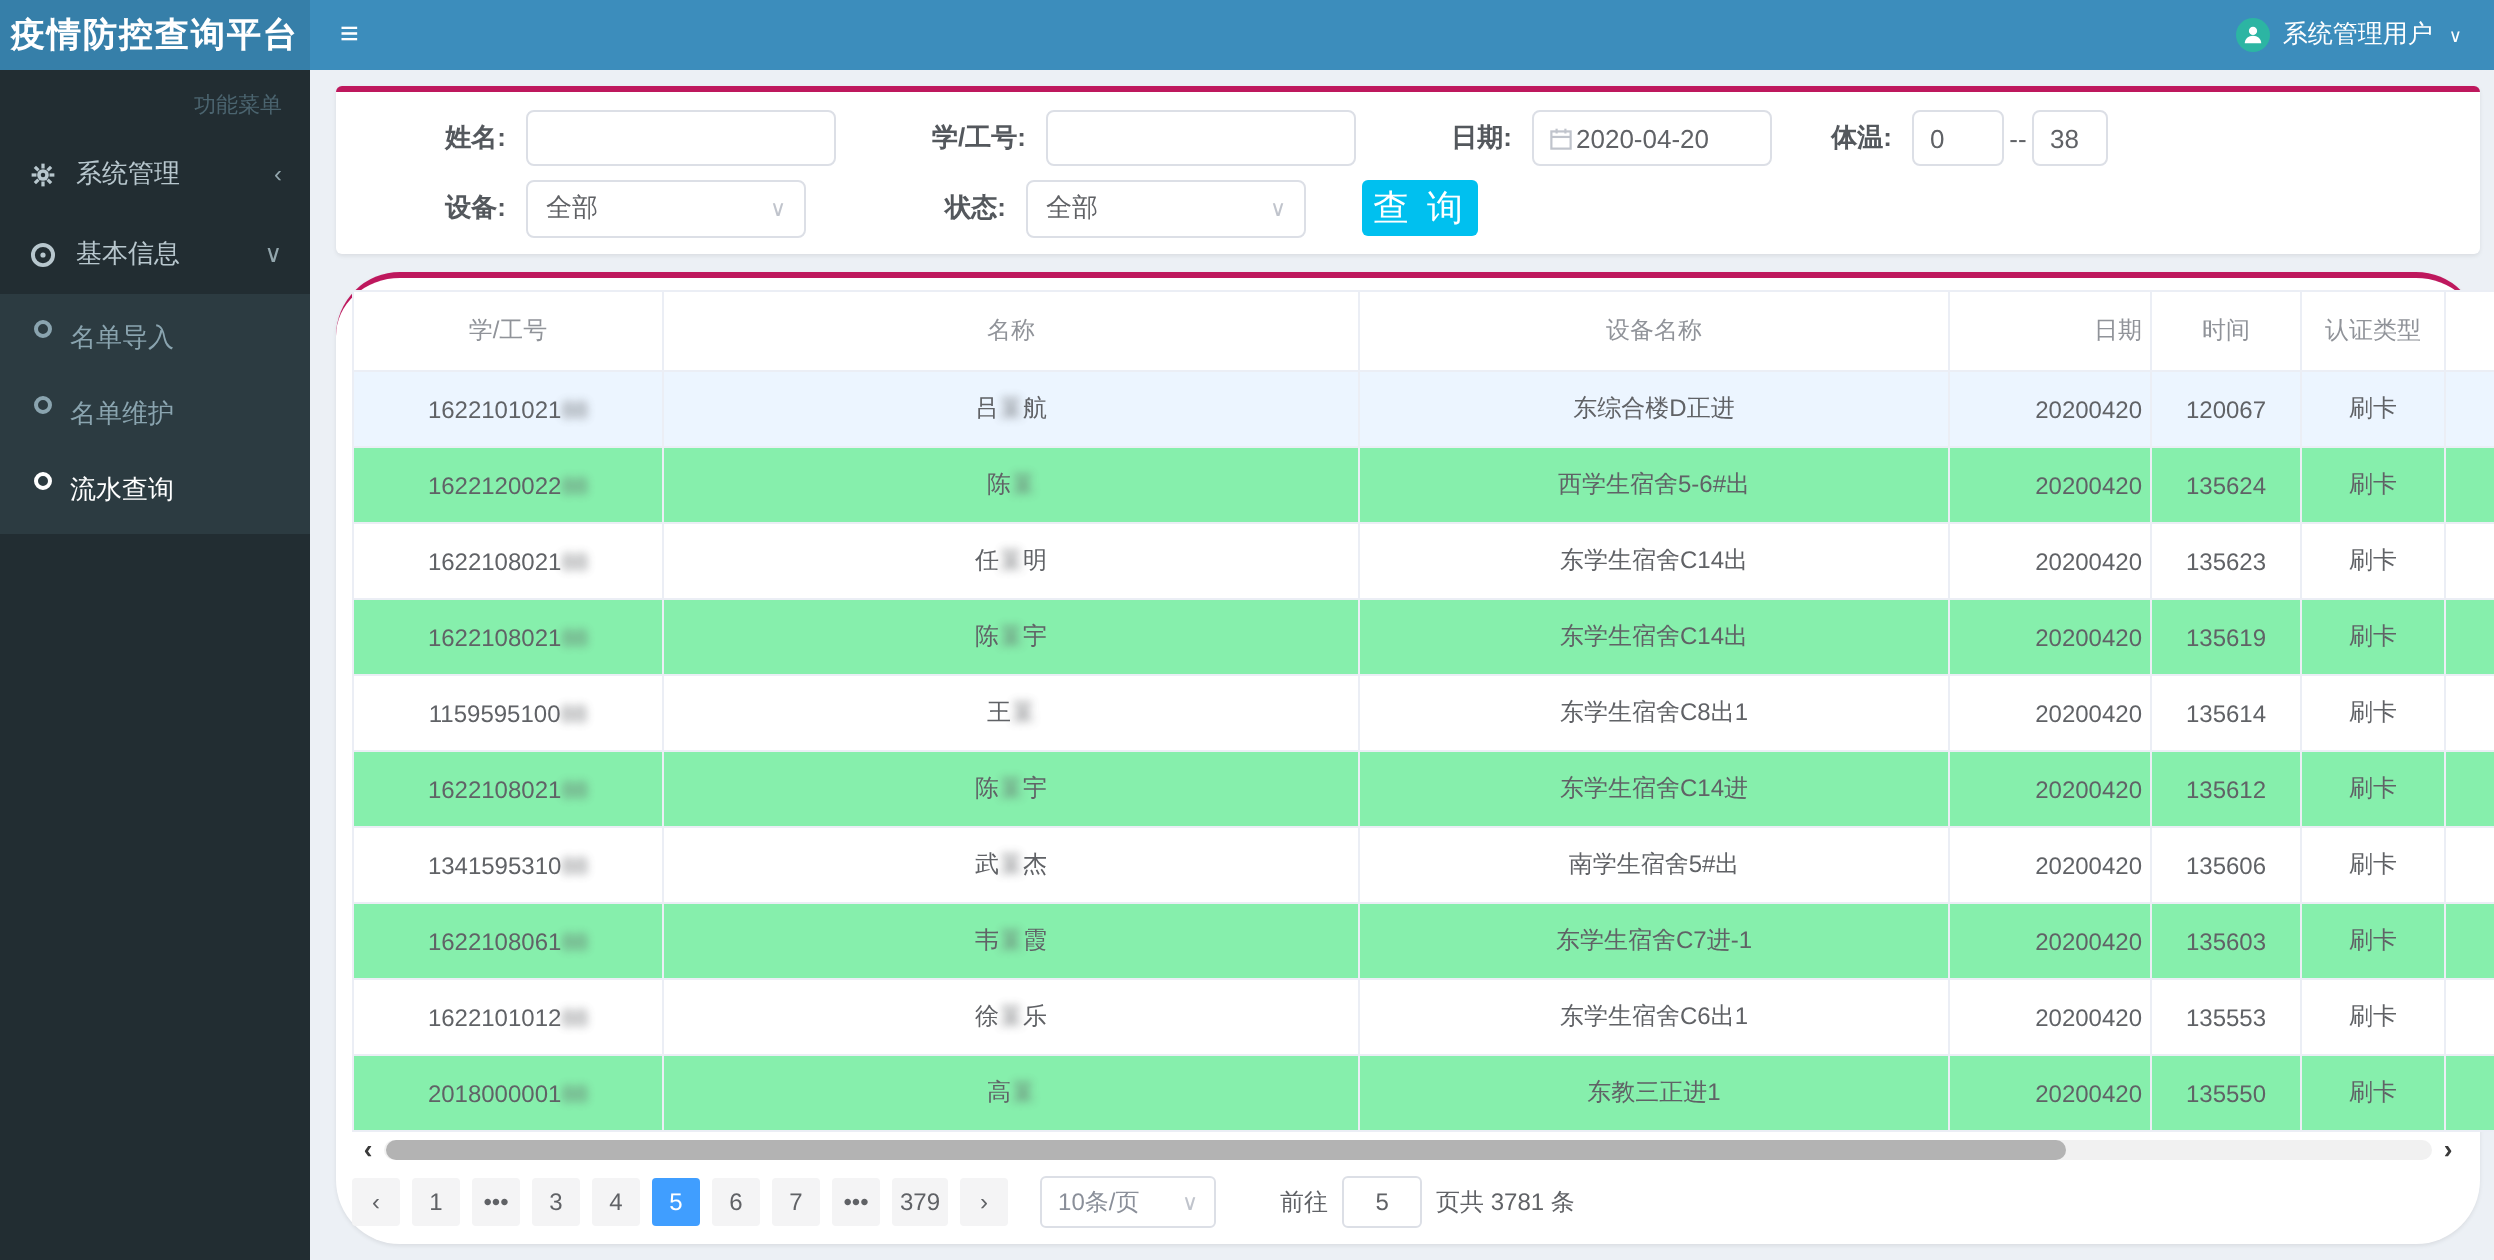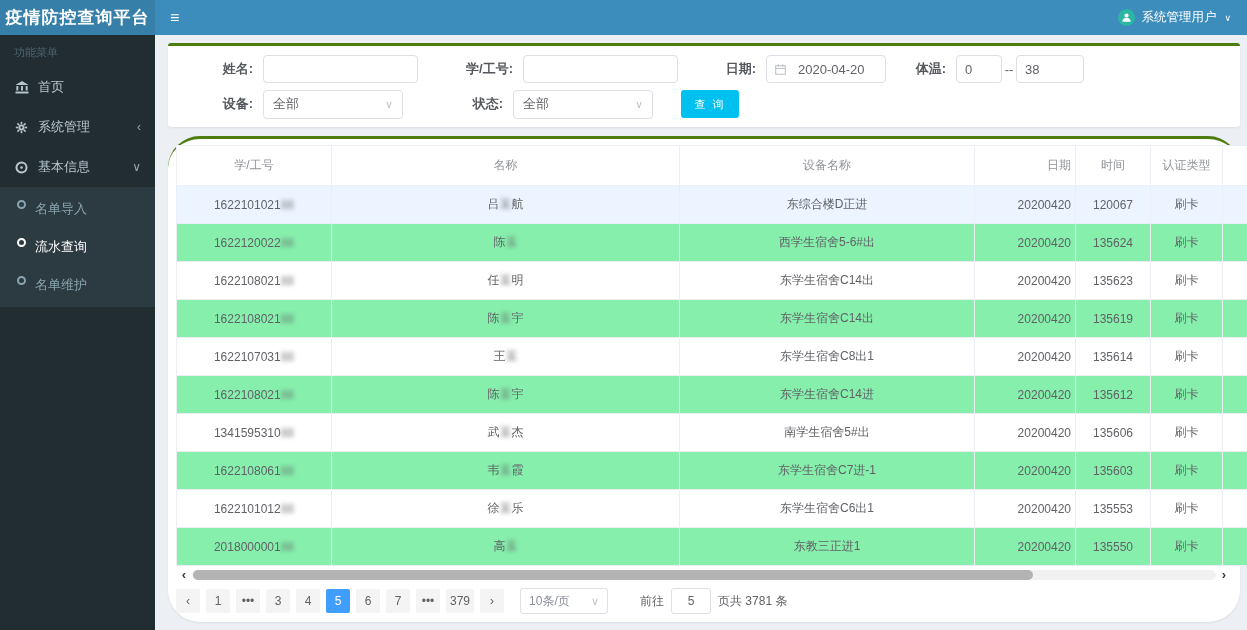--- a/index.html
+++ b/index.html
@@ -12,49 +12,49 @@
     justify-content:center; font-family:"Liberation Serif", serif; font-weight:700; font-size:17px; letter-spacing:1px; }
   .navbar { flex:1; background:#3c8dbc; color:#fff; display:flex; align-items:center; }
   .hamburger { padding:0 15px; font-size:16px; cursor:pointer; line-height:35px; }
   .user-menu { margin-left:auto; display:flex; align-items:center; gap:6px; padding-right:16px; font-size:12.5px; cursor:pointer;text-align:right; }
   .avatar { width:17px; height:17px; border-radius:50%; background:#2cb5a3; display:flex; align-items:center; justify-content:center; }
   .user-caret { font-size:9px; margin-left:2px; }
 
   
   .main { display:flex; height:595px; }
   .sidebar { flex:0 0 155px; background:#222d32; color:#b8c7ce; font-size:13px; }
-  .side-label { color:#4b646f; font-size:11px; padding:10px 14px 7px; }
+  .side-label { color:#4b646f; font-size:11px; padding:10px 14px 7px;text-align:right; }
   .menu-item { display:flex; align-items:center; gap:9px; padding:11px 14px; cursor:pointer; }
   .menu-item .mi-icon { width:15px; display:flex; justify-content:center; align-items:center; }
   .caret { margin-left:auto; color:#93a6ad; font-size:12px; }
   .submenu { background:#2c3b41; padding:3px 0; }
   .sub-item { display:flex; gap:9px; padding:10px 14px 10px 17px; color:#8aa4af; cursor:pointer; }
   .sub-item.active { color:#fff; }
   .o-icon { width:9px; height:9px; border:2px solid currentColor; border-radius:50%; flex:0 0 9px; }
 
   .content { flex:1; background:#ecf0f5; padding:8px 7px 0 13px; overflow:hidden; }
-  .box { background:#fff; border-top:3px solid #4d7c0f; border-radius:3px; box-shadow:0 1px 2px rgba(0,0,0,.08); }
+  .box { background:#fff; border-top:3px solid #be185d; border-radius:3px; box-shadow:0 1px 2px rgba(0,0,0,.08); }
 
   
   .search-box { padding:9px 0; margin-bottom:9px; }
   .form-row { display:flex; align-items:center; height:28px; }
   .form-row + .form-row { margin-top:7px; }
   .f-label { font-weight:700; color:#54585d; text-align:right; padding-right:10px; white-space:nowrap; }
   .lw1{width:95px;} .lw2{width:105px;} .lw3{width:88px;} .lw4{width:70px;} .lw5{width:110px;}
   .t-input { height:28px; border:1px solid #dcdfe6; border-radius:4px; background:#fff;
     padding:0 8px; color:#606266; font-size:13px; font-family:inherit; outline:none; }
-  .iw-main{width:155px;} .iw-date{width:120px;} .iw-t1{width:46px;} .iw-t2{width:68px;}
+  .iw-main{width:155px;} .iw-date{width:120px;} .iw-t1{width:46px;} .iw-t2{width:38px;}
   .temp-sep { color:#606266; width:14px; text-align:center; }
   .sel { width:140px; height:29px; border:1px solid #dcdfe6; border-radius:4px; background:#fff;
     display:flex; align-items:center; justify-content:space-between; padding:0 9px; color:#606266; cursor:pointer; }
   .sel .sel-caret { color:#c0c4cc; font-size:11px; }
-  .date-input { display:flex; align-items:center; gap:12px; cursor:pointer; }
+  .date-input { display:flex; align-items:center; gap:2px; cursor:pointer; }
   .date-input .cal { flex:0 0 11px; }
   .search-btn { margin-left:28px; width:58px; height:28px; background:#00c0ef; color:#fff;
-    border:none; border-radius:3px; font-size:11px; font-family:inherit; cursor:pointer; letter-spacing:2px; }
+    border:none; border-radius:3px; font-size:18px; font-family:inherit; cursor:pointer; letter-spacing:2px; }
 
   
   .table-box { padding:6px 8px 8px;border-radius:32px; }
   table { width:100%; border-collapse:collapse; table-layout:fixed; font-size:12px; color:#606266; }
   th, td { border:1px solid #ebeef5; text-align:center; white-space:nowrap; overflow:hidden; padding:0 4px; }
   th { height:40px; color:#909399; font-weight:400; background:#fff; }
   td { height:38px; background:#fff; }
   tr.striped td { background:#86efac; }
   tr.selected td { background:#ecf5ff; }
   .c0{width:155px;} .c1{width:348px;} .c2{width:295px;} .c3{width:101px;text-align:right;} .c4{width:75px;} .c5{width:72px;} .c6{width:26px;}
@@ -96,32 +96,20 @@
       <span class="user-caret">∨</span>
     </div>
   </div>
 </div>
 
 <div class="main">
 
   <div class="sidebar">
     <div class="side-label">功能菜单</div>
 
-    <div class="menu-item">
-      <span class="mi-icon">
-        <svg width="14" height="13" viewBox="0 0 16 15" fill="currentColor">
-          <polygon points="8,0 15.5,4.5 0.5,4.5"></polygon>
-          <rect x="1.5" y="5.8" width="2.2" height="5.2"></rect>
-          <rect x="6.9" y="5.8" width="2.2" height="5.2"></rect>
-          <rect x="12.3" y="5.8" width="2.2" height="5.2"></rect>
-          <rect x="0.5" y="12.2" width="15" height="2.2"></rect>
-        </svg>
-      </span>
-      <span>首页</span>
-    </div>
 
     <div class="menu-item">
       <span class="mi-icon">
         <svg width="13" height="13" viewBox="0 0 16 16">
           <g stroke="currentColor" stroke-width="2">
             <line x1="8" y1="1" x2="8" y2="4"></line>
               <line x1="8" y1="12" x2="8" y2="15"></line>
             <line x1="1" y1="8" x2="4" y2="8"></line>
               <line x1="12" y1="8" x2="15" y2="8"></line>
             <line x1="3" y1="3" x2="5.2" y2="5.2"></line>
@@ -146,27 +134,27 @@
       </span>
       <span>基本信息</span>
       <span class="caret">∨</span>
     </div>
 
     <div class="submenu">
       <div class="sub-item">
         <span class="o-icon"></span>
         <span>名单导入</span>
       </div>
+      <div class="sub-item">
+        <span class="o-icon"></span>
+        <span>名单维护</span>
+      </div>
       <div class="sub-item active">
         <span class="o-icon"></span>
         <span>流水查询</span>
-      </div>
-      <div class="sub-item">
-        <span class="o-icon"></span>
-        <span>名单维护</span>
       </div>
     </div>
   </div>
 
   <div class="content">
 
     <div class="box search-box">
       <div class="form-row">
         <span class="f-label lw1">姓名:</span>
         <input class="t-input iw-main" type="text" style="">
@@ -246,21 +234,21 @@
             <tr class="striped">
               <td class="c0"><span>1622108021</span><span class="blur">88</span></td>
               <td class="c1"><span>陈</span><span class="blur">某</span><span>宇</span></td>
               <td class="c2">东学生宿舍C14出</td>
               <td class="c3">20200420</td>
               <td class="c4">135619</td>
               <td class="c5">刷卡</td>
               <td class="c6"></td>
             </tr>
             <tr class="">
-              <td class="c0"><span>1622107031</span><span class="blur">88</span></td>
+              <td class="c0"><span>1159595100</span><span class="blur">88</span></td>
               <td class="c1"><span>王</span><span class="blur">某</span><span></span></td>
               <td class="c2">东学生宿舍C8出1</td>
               <td class="c3">20200420</td>
               <td class="c4">135614</td>
               <td class="c5">刷卡</td>
               <td class="c6"></td>
             </tr>
             <tr class="striped">
               <td class="c0"><span>1622108021</span><span class="blur">88</span></td>
               <td class="c1"><span>陈</span><span class="blur">某</span><span>宇</span></td>

